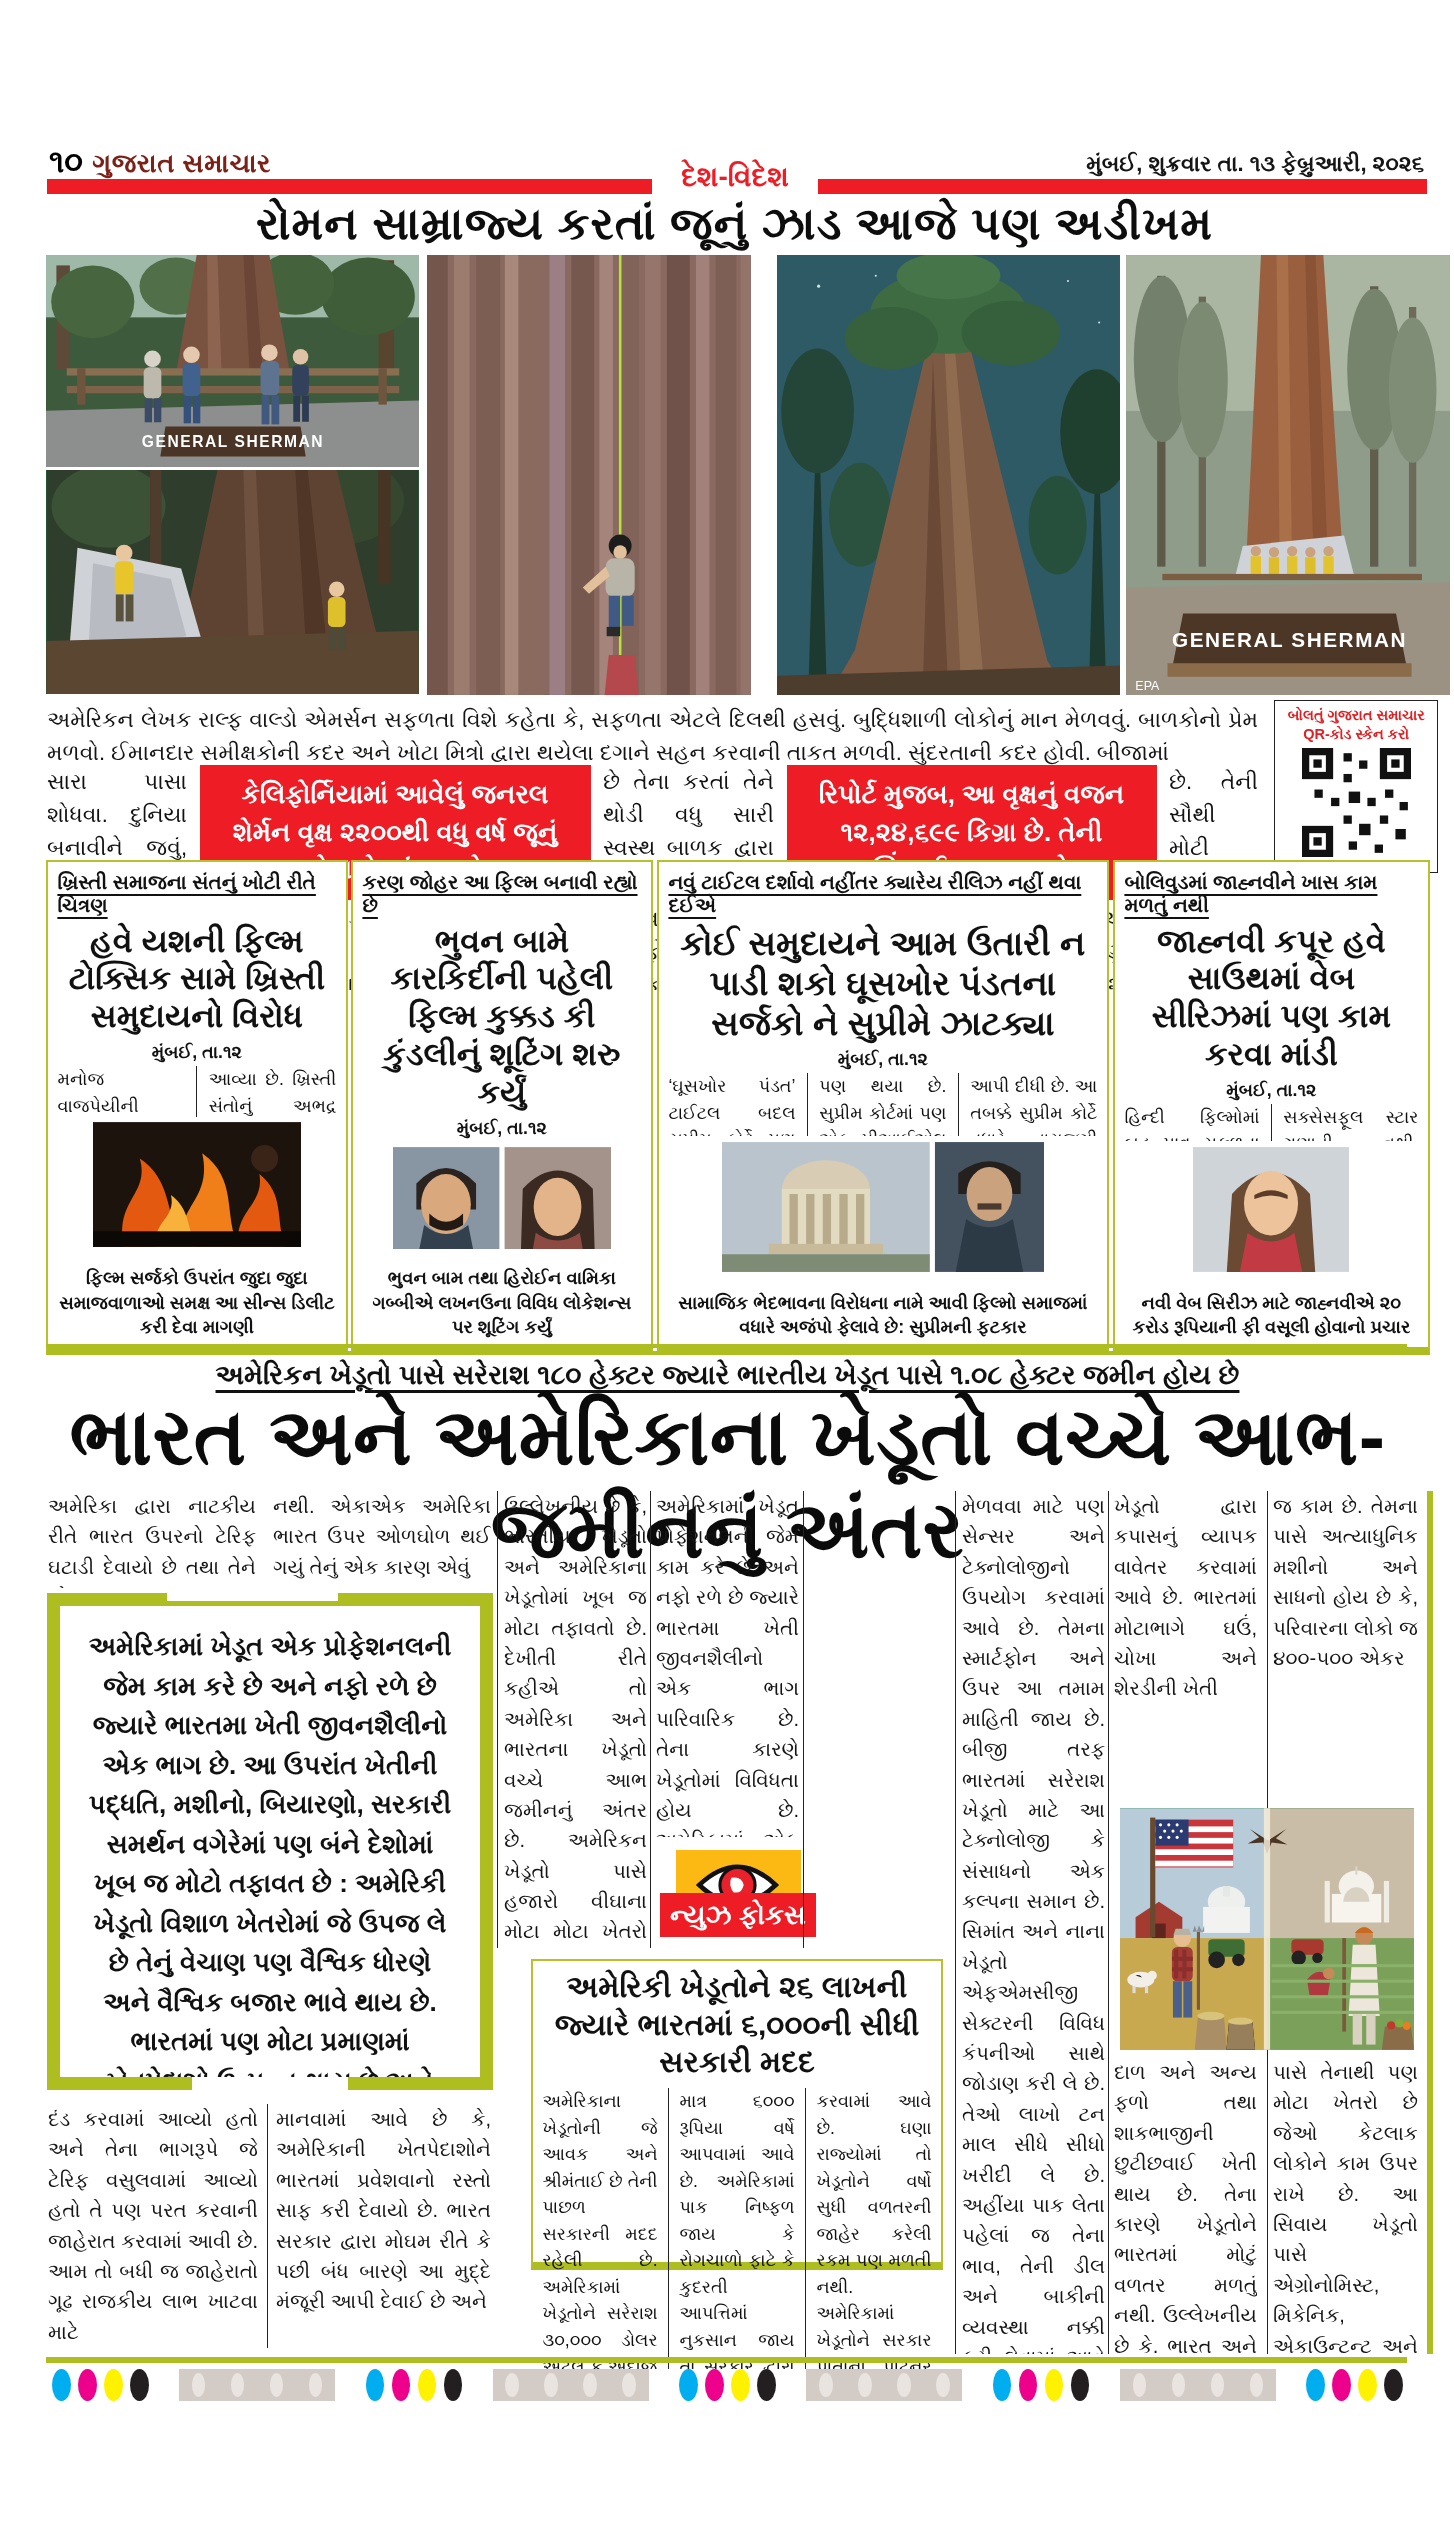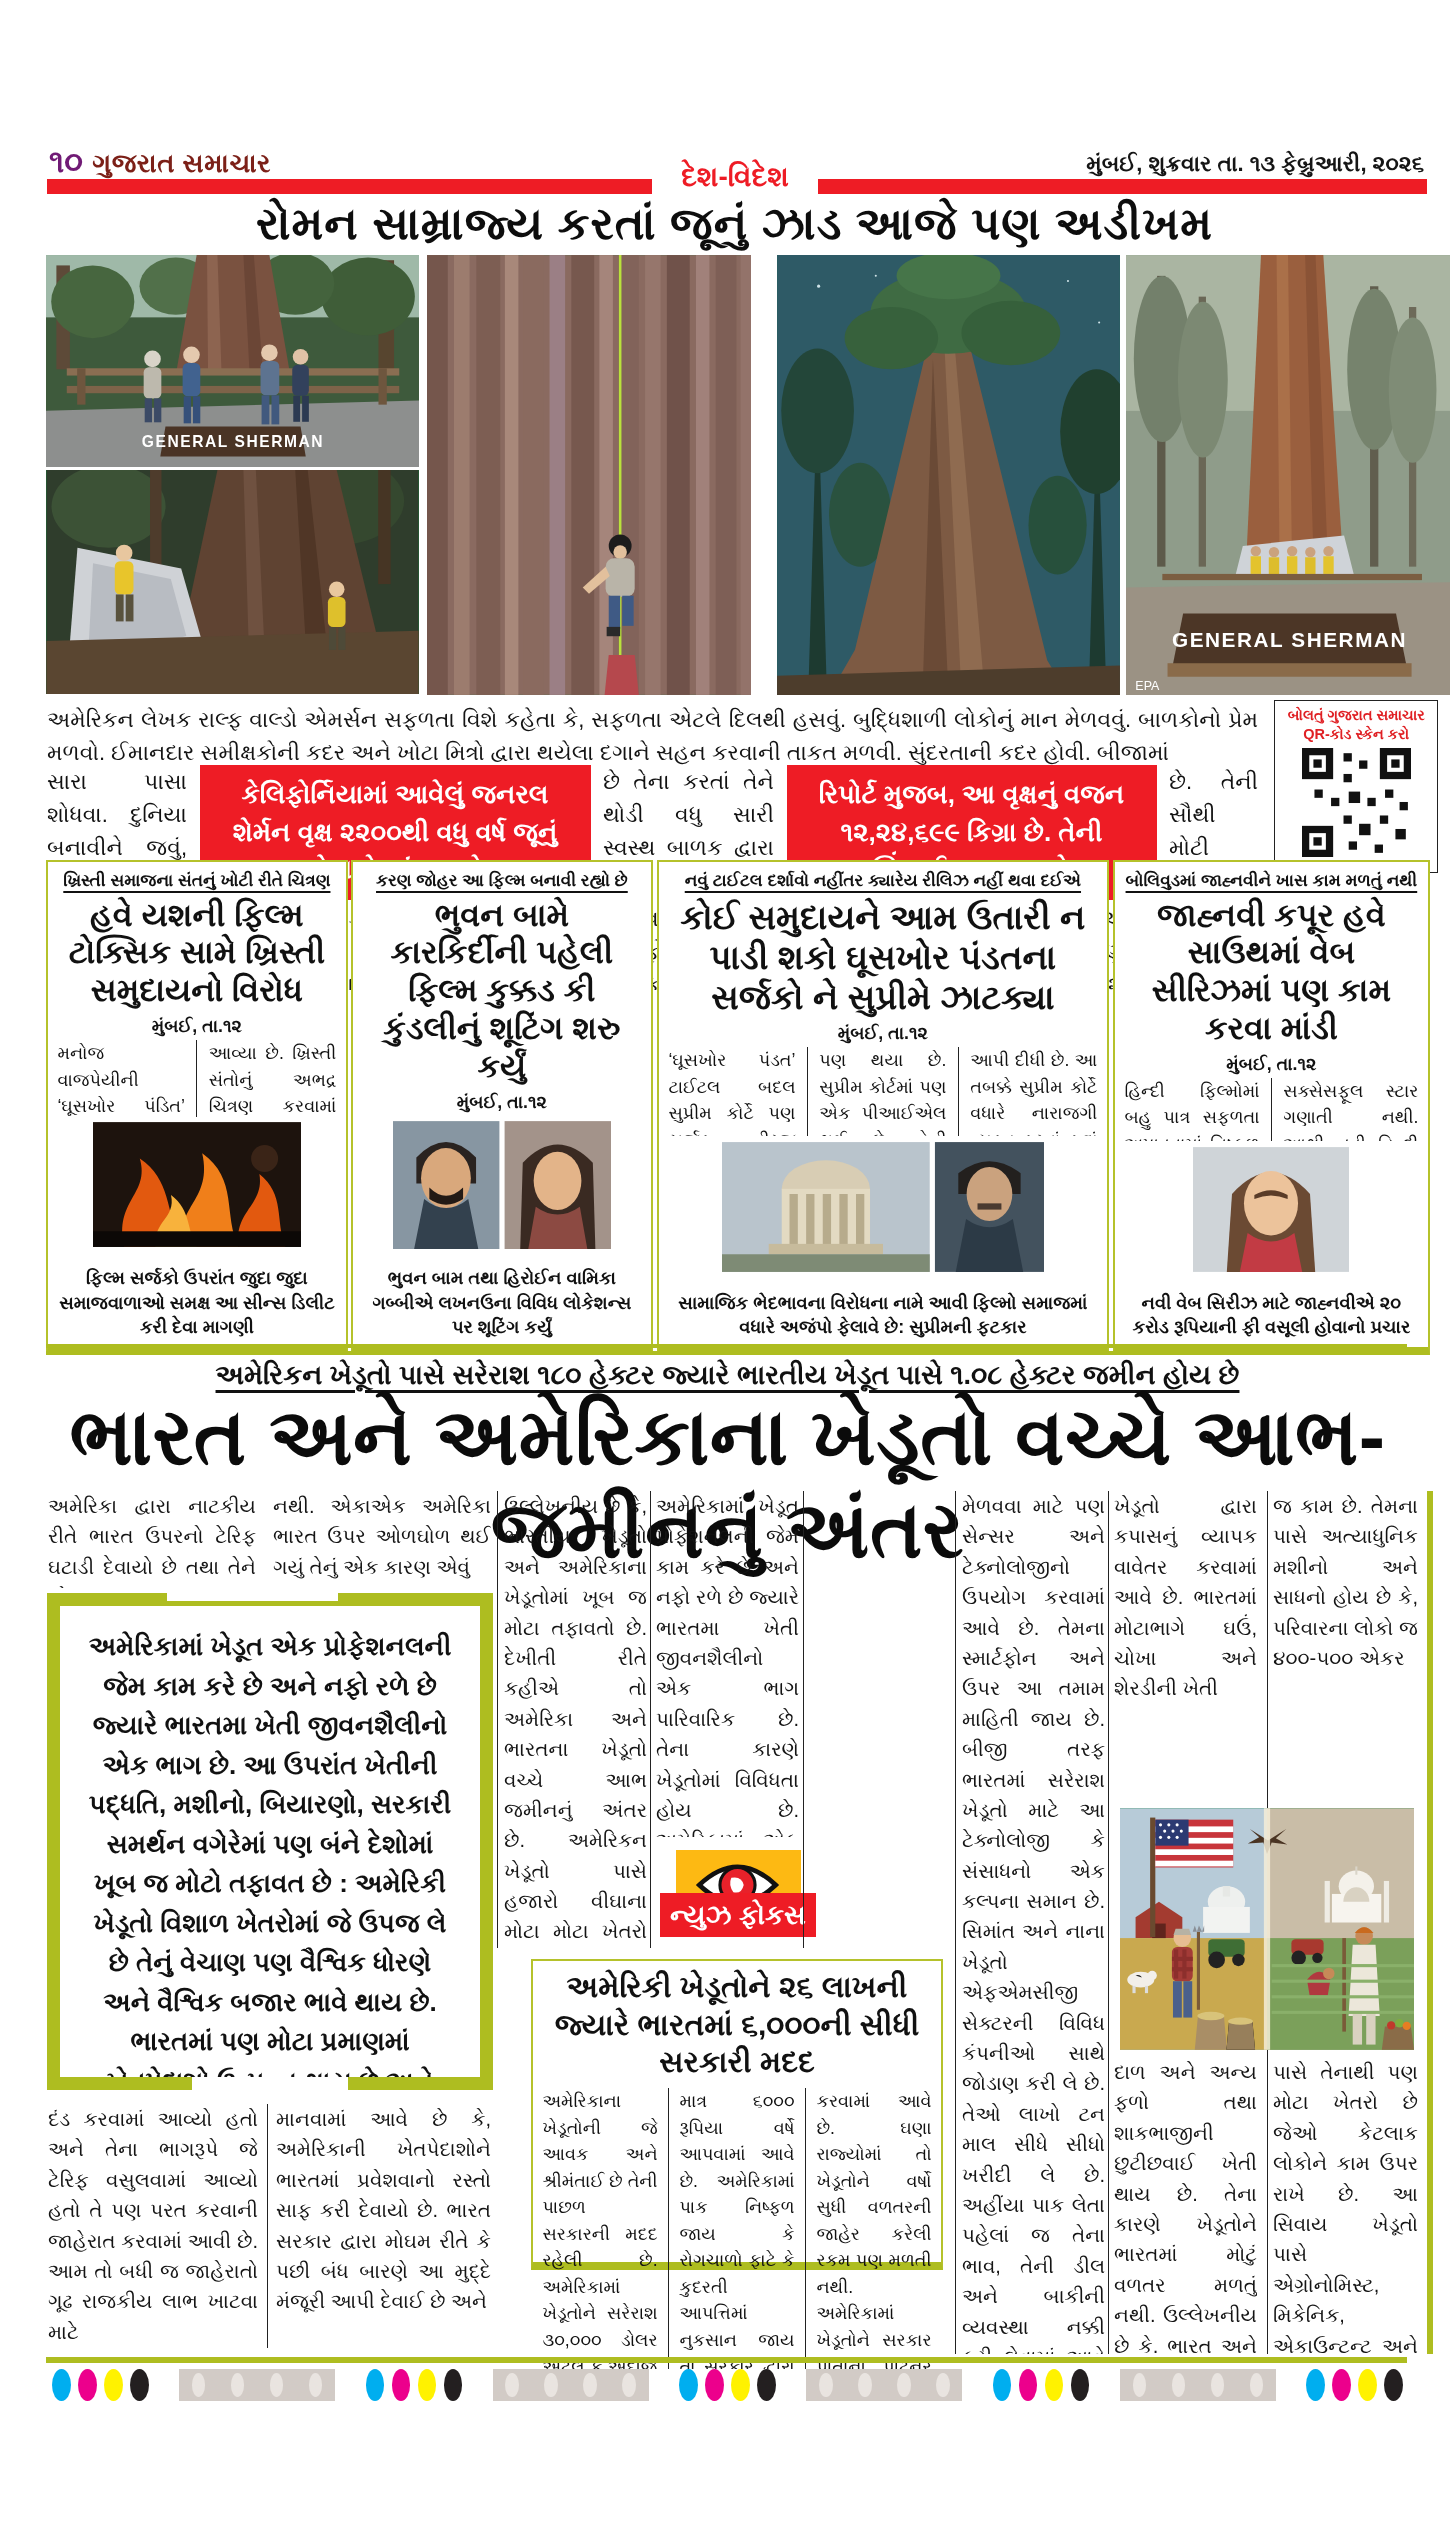--- a/index.html
+++ b/index.html
@@ -1,42 +1,42 @@
 <!DOCTYPE html>
 <html style="font-size:8.3px"><head>
 <meta charset="utf-8">
 <style>
   html,body{margin:0;padding:0;background:#ffffff;}
   body{font-family:"Liberation Sans","DejaVu Sans",sans-serif;color:#111;}
   #page{position:relative;width:1455px;height:2525px;background:#fff;overflow:hidden;}
   .abs{position:absolute;}
   
   .mast{left:49px;top:144px;font-weight:bold;display:flex;align-items:baseline;gap:9.4px;}
-  .mast-num{font-size:31px;color:#701a75;}
+  .mast-num{font-size:31px;color:#000000;}
   .mast-name{font-size:26px;color:#7c2018;letter-spacing:0.5px;}
   .date{right:31px;top:151px;font-size:22px;font-weight:bold;color:#151515;}
   .redbar{left:47px;top:179px;width:1380px;height:14.5px;background:#ee1c25;}
   .section-label{left:652px;top:156px;width:166px;height:42px;background:#fff;display:flex;align-items:center;justify-content:center;font-size:28px;font-weight:bold;color:#ee1c25;}
   .main-headline{left:7px;top:198px;width:1455px;text-align:center;font-size:45px;font-weight:bold;color:#0d0d0d;letter-spacing:1px;}
   
   .ph{overflow:hidden;background:#15803d;}
   .ph svg{display:block;}
   .sign-text{font-weight:bold;letter-spacing:3px;}
   
   .bt{font-size:20px;line-height:1.5;text-align:justify;color:#141414;overflow:hidden;}
   .tree-intro{left:47px;top:703px;width:1211px;height:62px;font-size:22px;}
   .tree-band{left:47px;top:765px;width:1211px;height:135px;display:flex;gap:12.5px;}
   .tree-band .seg{font-size:22px;line-height:1.5;text-align:justify;overflow:hidden;}
   .redbox{background:#ee1c25;color:#fff;font-weight:bold;font-size:26px;line-height:1.45;display:flex;align-items:center;justify-content:center;text-align:center;padding:5.2px 13.5px;}
   .tree-outro{left:47px;top:902px;width:1211px;height:88px;font-size:22px;}
   .qrbox{left:1274px;top:700px;width:152px;height:161px;border:1.6px solid #222;padding:5.2px;text-align:center;}
   .qrline{font-size:14.5px;font-weight:bold;color:#e02024;line-height:1.3;}
   
   .artbox{border:2.6px solid #b5c22b;border-bottom:8.3px solid #aebd20;background:#fff;padding:7.3px 9.4px;display:flex;flex-direction:column;overflow:hidden;}
-  .kicker{font-size:17px;font-weight:bold;text-align:center;text-decoration:underline;text-underline-offset:5.2px;text-decoration-thickness:2.1px;margin:2.1px 0 5.2px;}
+  .kicker{font-size:20px;font-weight:bold;text-decoration:underline;text-underline-offset:5.2px;text-decoration-thickness:2.1px;margin:2.1px 0 5.2px;}
   .ahead{font-size:32px;line-height:1.18;font-weight:bold;text-align:center;margin-bottom:6.2px;}
   .dateline{font-size:17.7px;font-weight:bold;text-align:center;margin-bottom:3.1px;}
   .abody{display:flex;gap:11.4px;flex:1;overflow:hidden;}
   .abody .c{flex:1;font-size:17.7px;line-height:1.5;text-align:justify;overflow:hidden;}
   .abody .div{width:1px;background:#222;}
   .aphoto{margin:5.2px auto;overflow:hidden;}
   .acap{font-size:18px;font-weight:bold;text-align:center;line-height:1.35;margin-top:12px;}
   
   .rule-olive{background:#aebd20;}
   .strap{left:0;top:1360px;width:1455px;text-align:center;font-size:27px;font-weight:bold;text-decoration:underline;text-underline-offset:6.2px;text-decoration-thickness:2.6px;}

